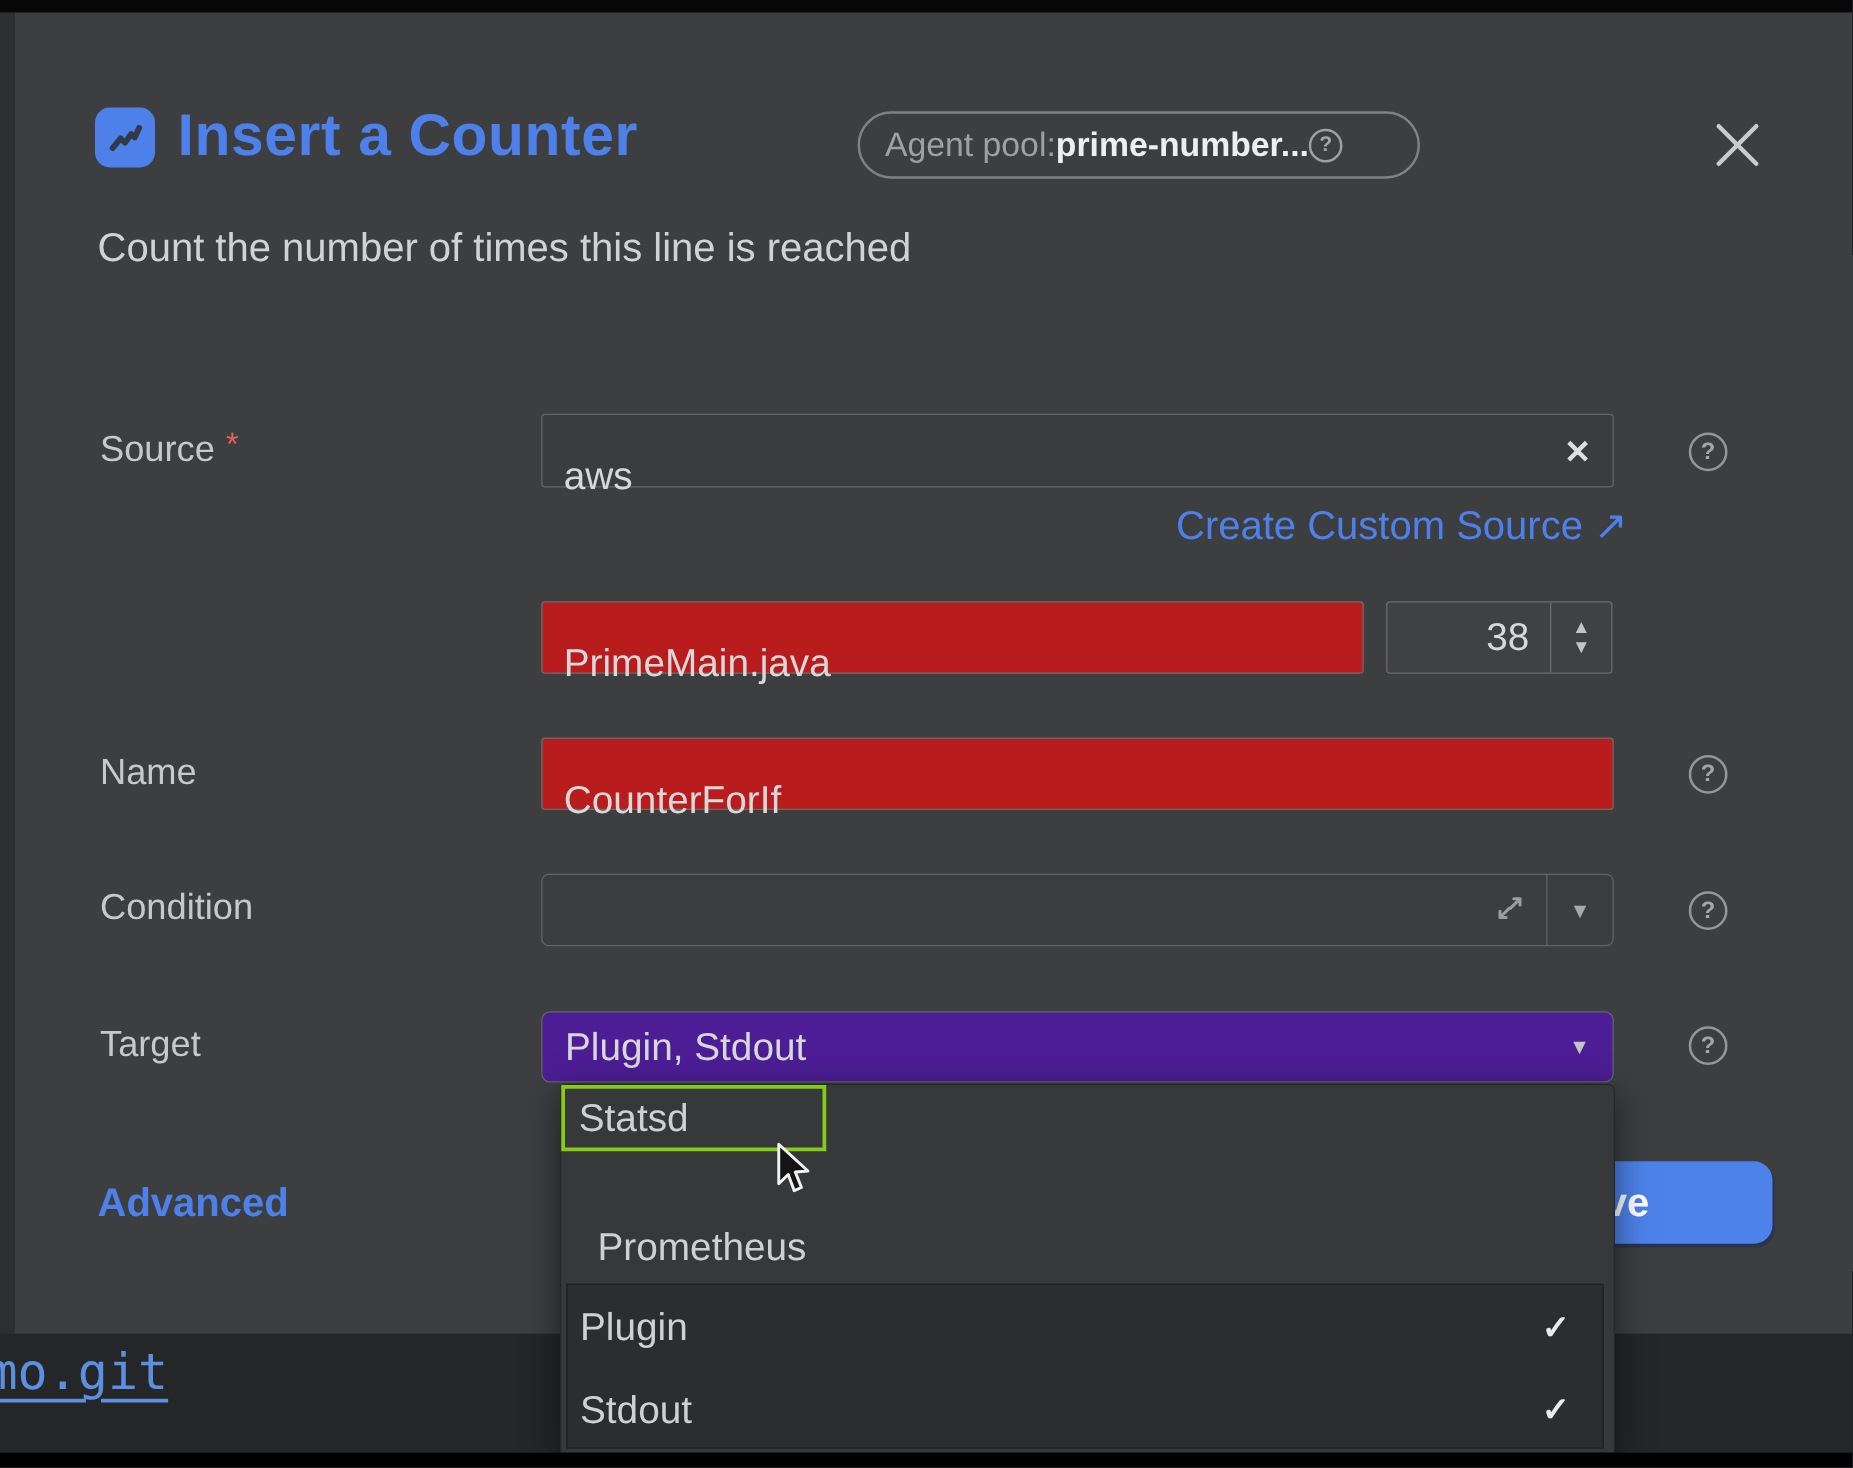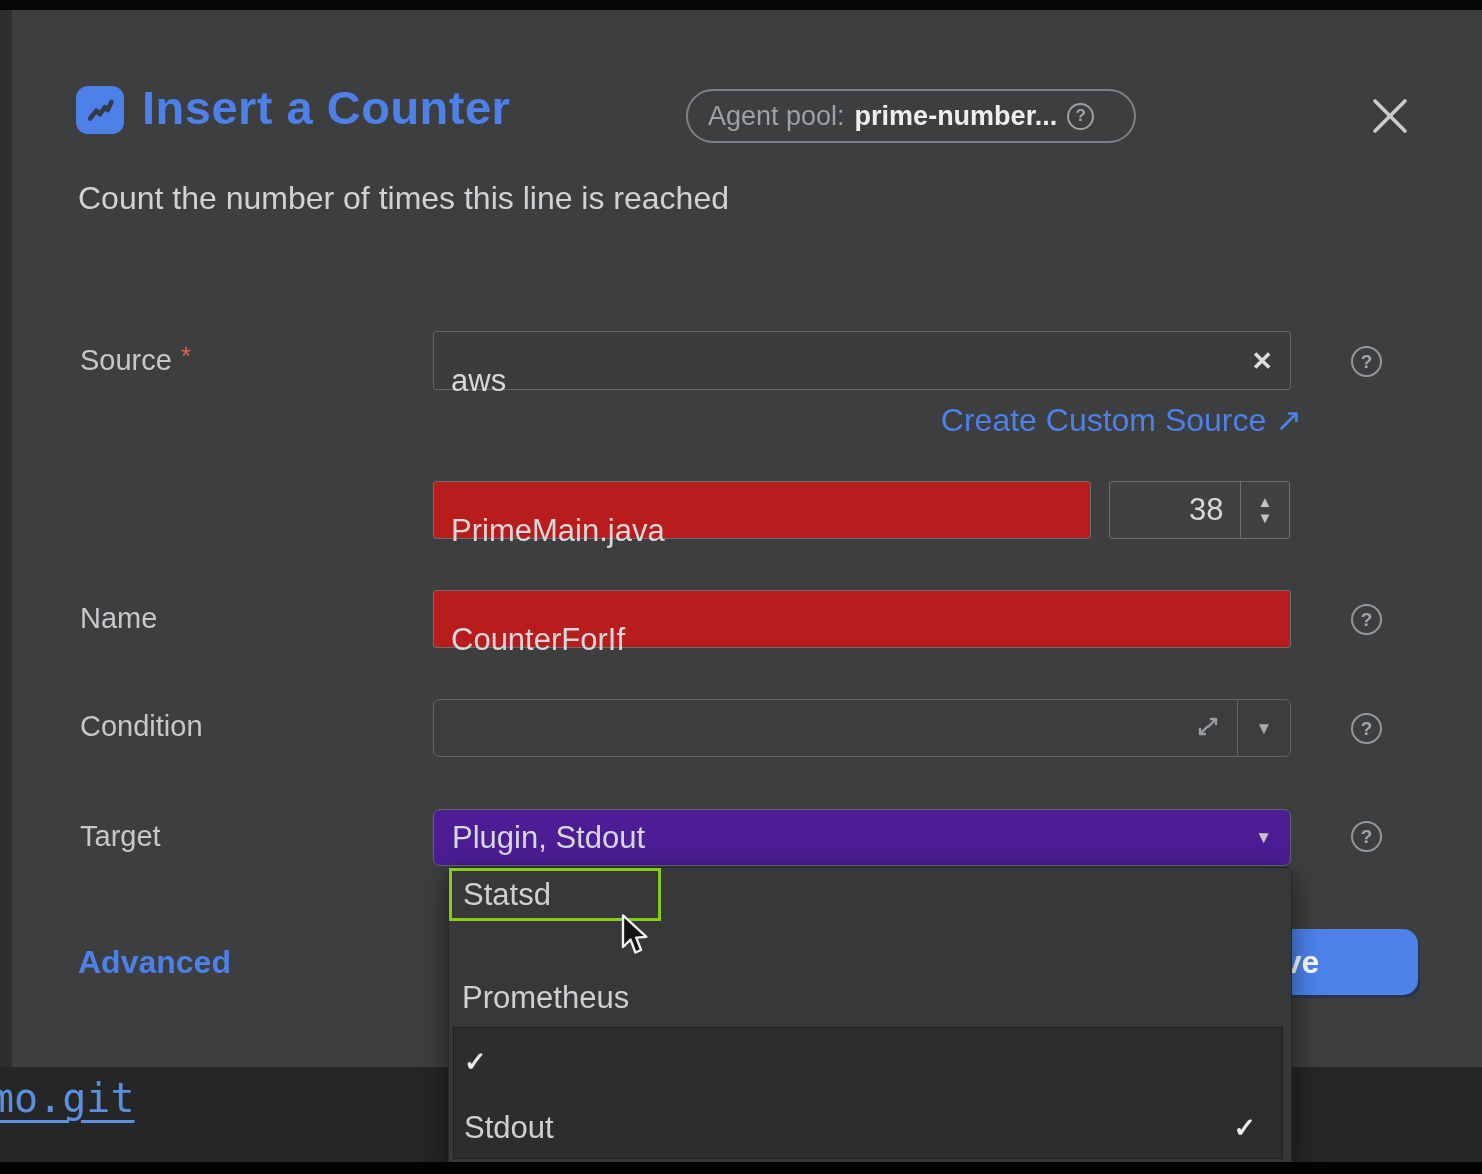--- a/index.html
+++ b/index.html
@@ -11,21 +11,21 @@
   #left-strip{left:0;top:10px;width:12px;height:1057px;background:#2c2e30;}
   #bottom-bar{left:0;top:1162px;width:1482px;height:12px;background:#020202;z-index:9;}
   #editor-area{left:0;top:1067px;width:1482px;height:95px;background:#242628;}
   #editor-link{left:-10px;top:8px;font-family:"DejaVu Sans Mono",monospace;font-size:40px;color:#5d8fe0;
     text-decoration:underline;text-decoration-thickness:3px;text-underline-offset:8px;position:absolute;}
   
   #title-icon{left:76px;top:86px;width:48px;height:48px;background:#4d80e8;border-radius:12px;
     display:flex;align-items:center;justify-content:center;}
   #dialog-title{left:142px;top:80px;font-size:47px;font-weight:800;color:#4d80e8;letter-spacing:.5px;}
   #agent-pill{left:686px;top:89px;width:450px;height:54px;border:2px solid #7e8285;border-radius:28px;
-    display:flex;align-items:center;gap:10px;padding:0 20px;}
+    display:flex;align-items:center;gap:0;padding:0 20px;}
   .pill-prefix{font-size:27px;color:#9ea1a4;}
   .pill-value{font-size:27px;color:#eceef0;font-weight:700;}
   #close-btn{left:1366px;top:92px;width:48px;height:48px;display:flex;align-items:center;justify-content:center;cursor:pointer;}
   #subtitle{left:78px;top:180px;font-size:32px;color:#d0d2d4;}
   
   .field-label{font-size:29px;color:#c6c8ca;font-weight:500;}
   .req{color:#e0635a;font-size:26px;margin-left:9px;position:relative;top:-5px;}
   .help{width:31px;height:31px;border:2px solid #94979a;border-radius:50%;color:#a4a7aa;
     font-size:19px;font-weight:700;display:flex;align-items:center;justify-content:center;}
   .input{border:1.5px solid #63676a;background:#3a3c3e;color:#d6d8da;font-size:31px;
@@ -54,21 +54,21 @@
     border-radius:7px;display:flex;align-items:center;padding:0 18px;cursor:pointer;}
   #target-select .val{flex:1;font-size:31px;color:#d6d8da;}
   
   #advanced-link{left:78px;top:944px;font-size:32px;font-weight:600;color:#4d80e8;cursor:pointer;}
   #save-btn{left:1146px;top:929px;width:272px;height:66px;border-radius:15px;background:#4d82ea;
     display:flex;align-items:center;justify-content:center;color:#fff;font-size:32px;font-weight:600;
     z-index:1;cursor:pointer;box-shadow:2px 3px 0 rgba(20,40,90,.45);}
   
   #target-dropdown{left:448px;top:867px;width:844px;height:301px;background:#36383a;border:1px solid #27282a;
     border-radius:6px;box-shadow:0 8px 28px rgba(0,0,0,.5);z-index:5;}
-  .dd-item{position:absolute;font-size:31px;color:#ced0d2;cursor:pointer;}
+  .dd-item{position:absolute;font-size:31px;color:#ced0d2;cursor:pointer;margin-left:16px;}
   #dd-statsd-box{left:5px;top:40px;width:212px;height:53px;border:3px solid #84cc16;
     display:flex;align-items:center;padding-left:11px;cursor:pointer;}
   #dd-prometheus{left:13px;top:112px;}
   #dd-subpanel{position:absolute;left:4px;top:159px;width:830px;height:132px;background:#2b2d2f;border:1px solid #202123;}
   .dd-row{position:absolute;left:0;width:100%;height:52px;display:flex;align-items:center;
     padding:0 26px 0 10px;cursor:pointer;}
   .dd-row .lbl{flex:1;font-size:31px;color:#ced0d2;}
   .check{font-size:27px;color:#e8eaec;font-weight:700;}
   #cursor{left:168px;top:46px;width:34px;height:44px;position:absolute;z-index:6;}
 </style>
@@ -163,20 +163,21 @@
     <span id="editor-link">mo.git</span>
   </div>
 
   <div class="abs" id="target-dropdown">
     <div id="dd-statsd-box">
       <span style="font-size:31px;color:#ced0d2;">Statsd</span>
     </div>
     <div class="dd-item" id="dd-prometheus">Prometheus</div>
     <div id="dd-subpanel">
       <div class="dd-row" style="top:8px;">
+        <span class="lbl">Plugin</span>
         <span class="check">✓</span>
       </div>
       <div class="dd-row" style="top:74px;">
         <span class="lbl">Stdout</span>
         <span class="check">✓</span>
       </div>
     </div>
     <div id="cursor">
       <svg width="34" height="44" viewBox="0 0 24 32">
         <path d="M4 1 L4 24 L9.5 18.6 L13 28 L17.2 26.2 L13.6 17.2 L21 16.6 Z" fill="#141414" stroke="#f2f2f2" stroke-width="1.7" stroke-linejoin="round"></path>

